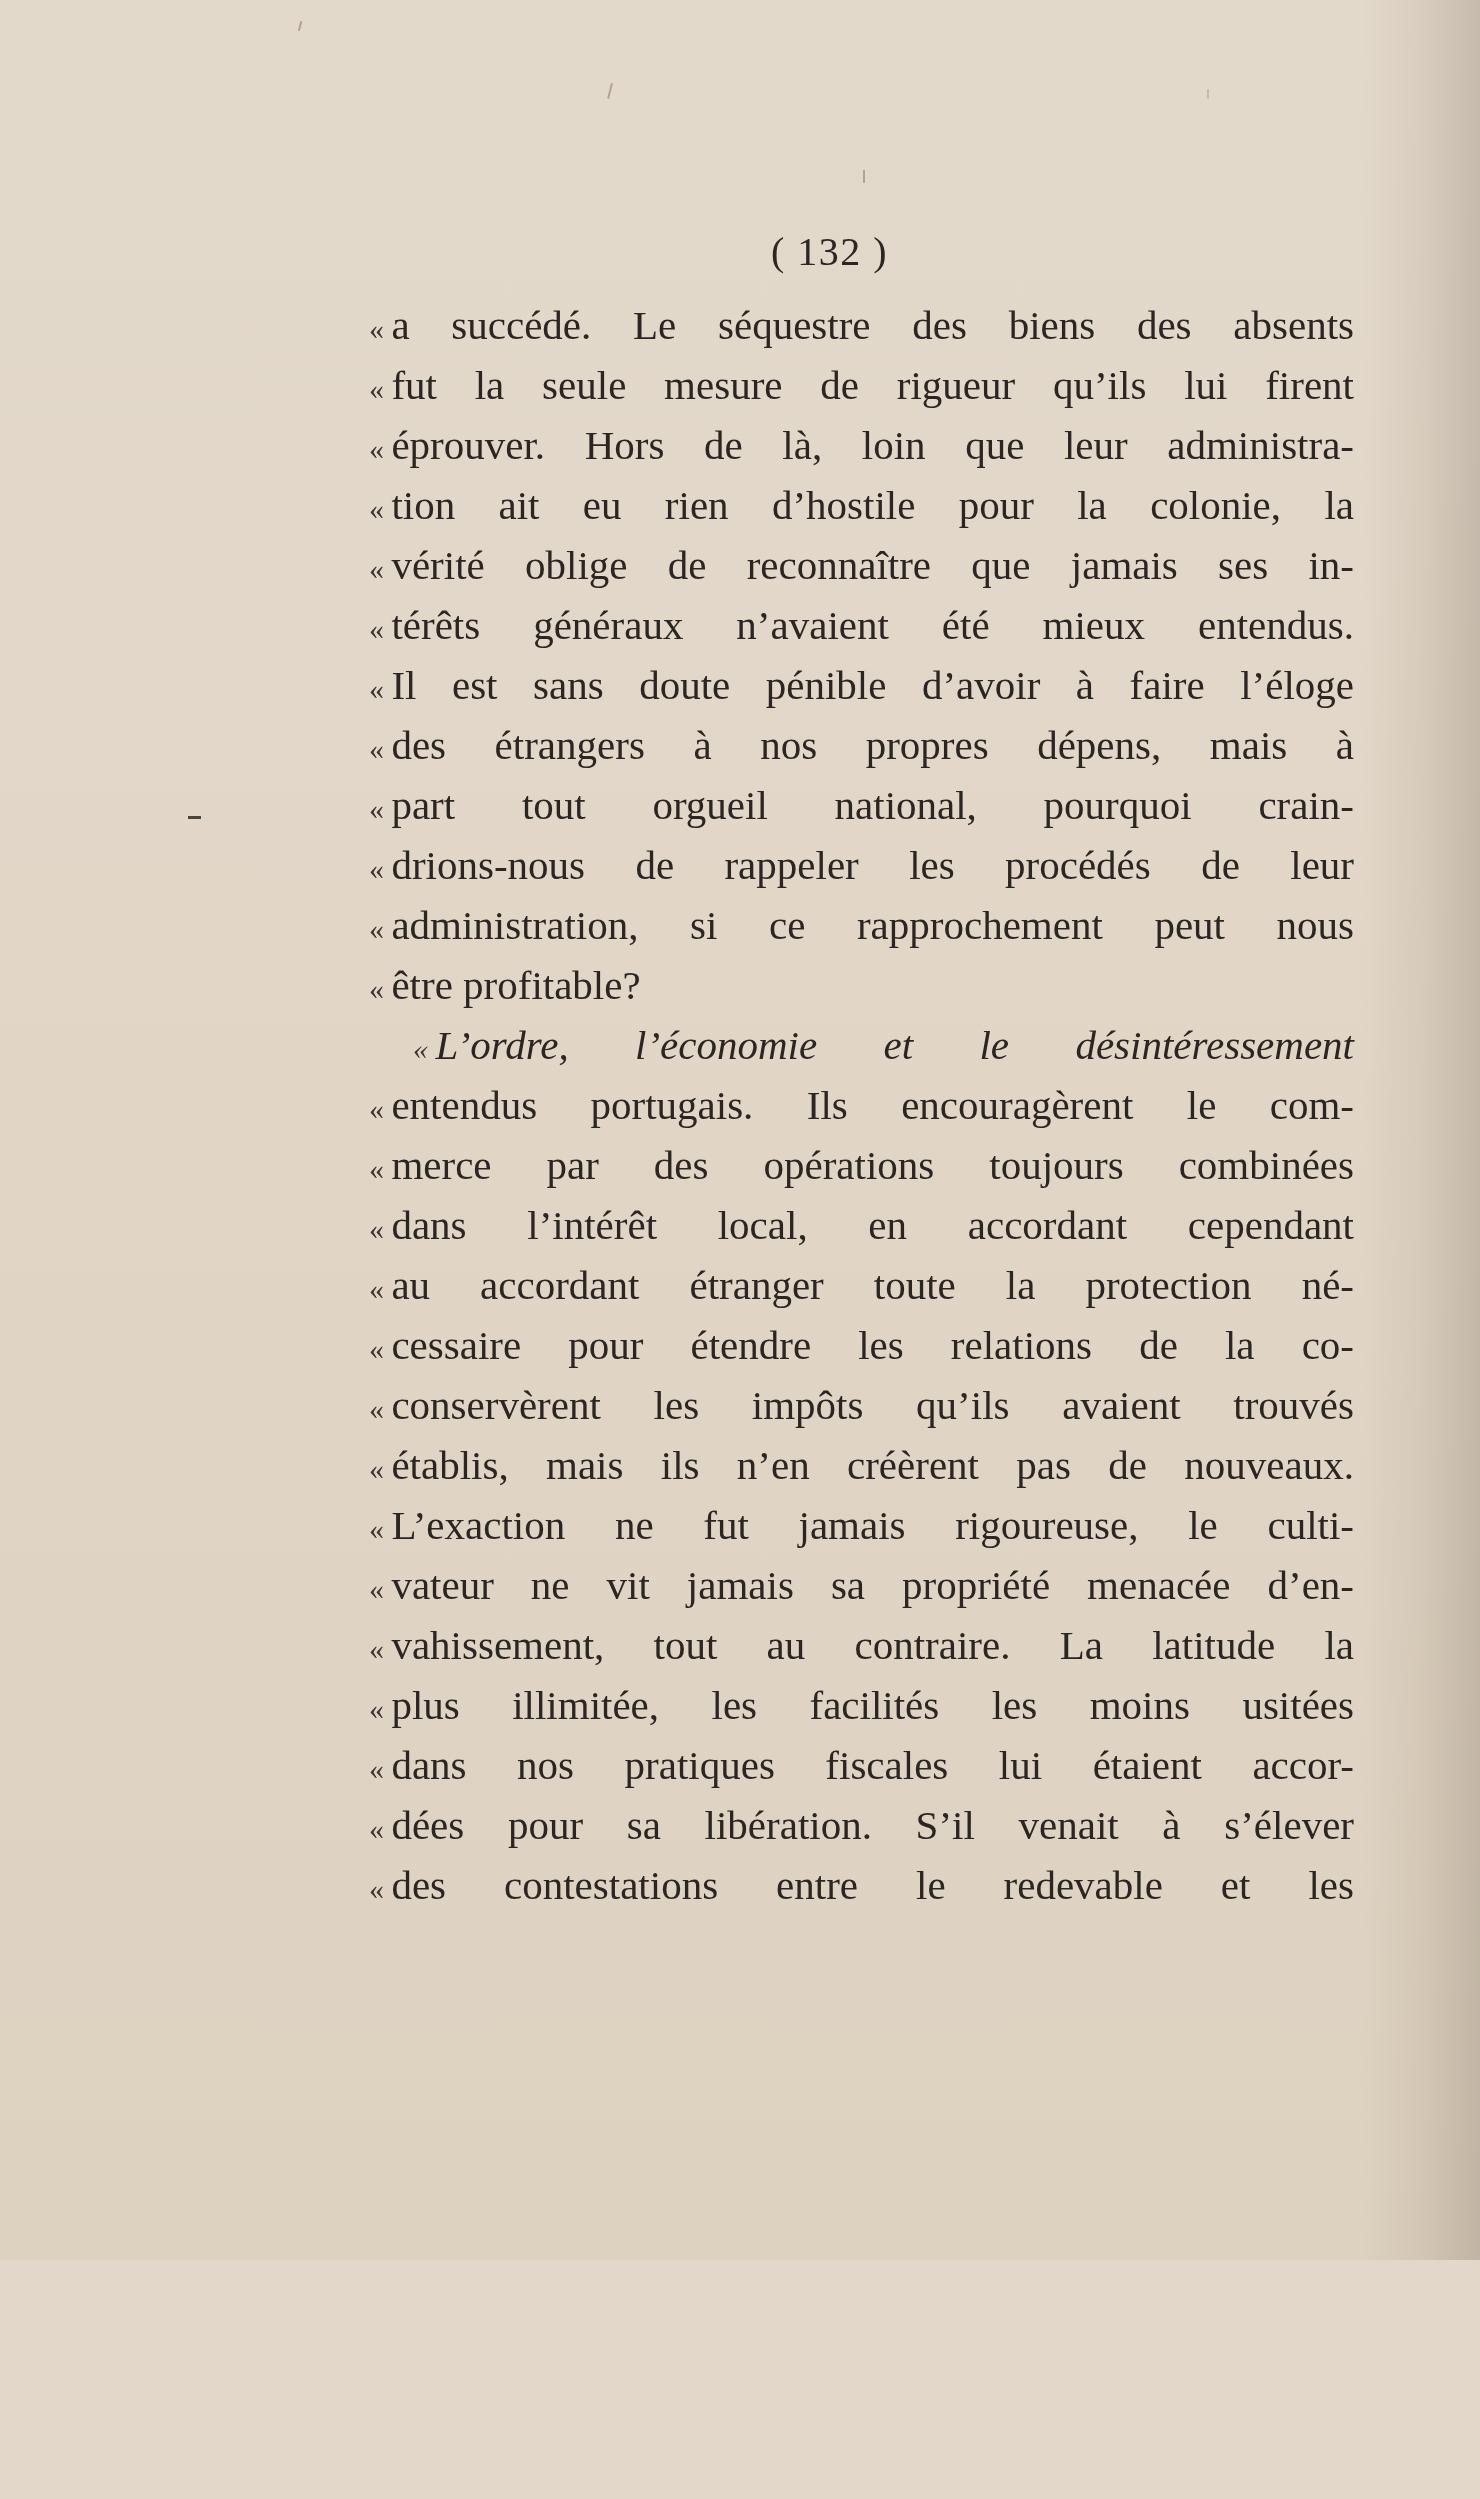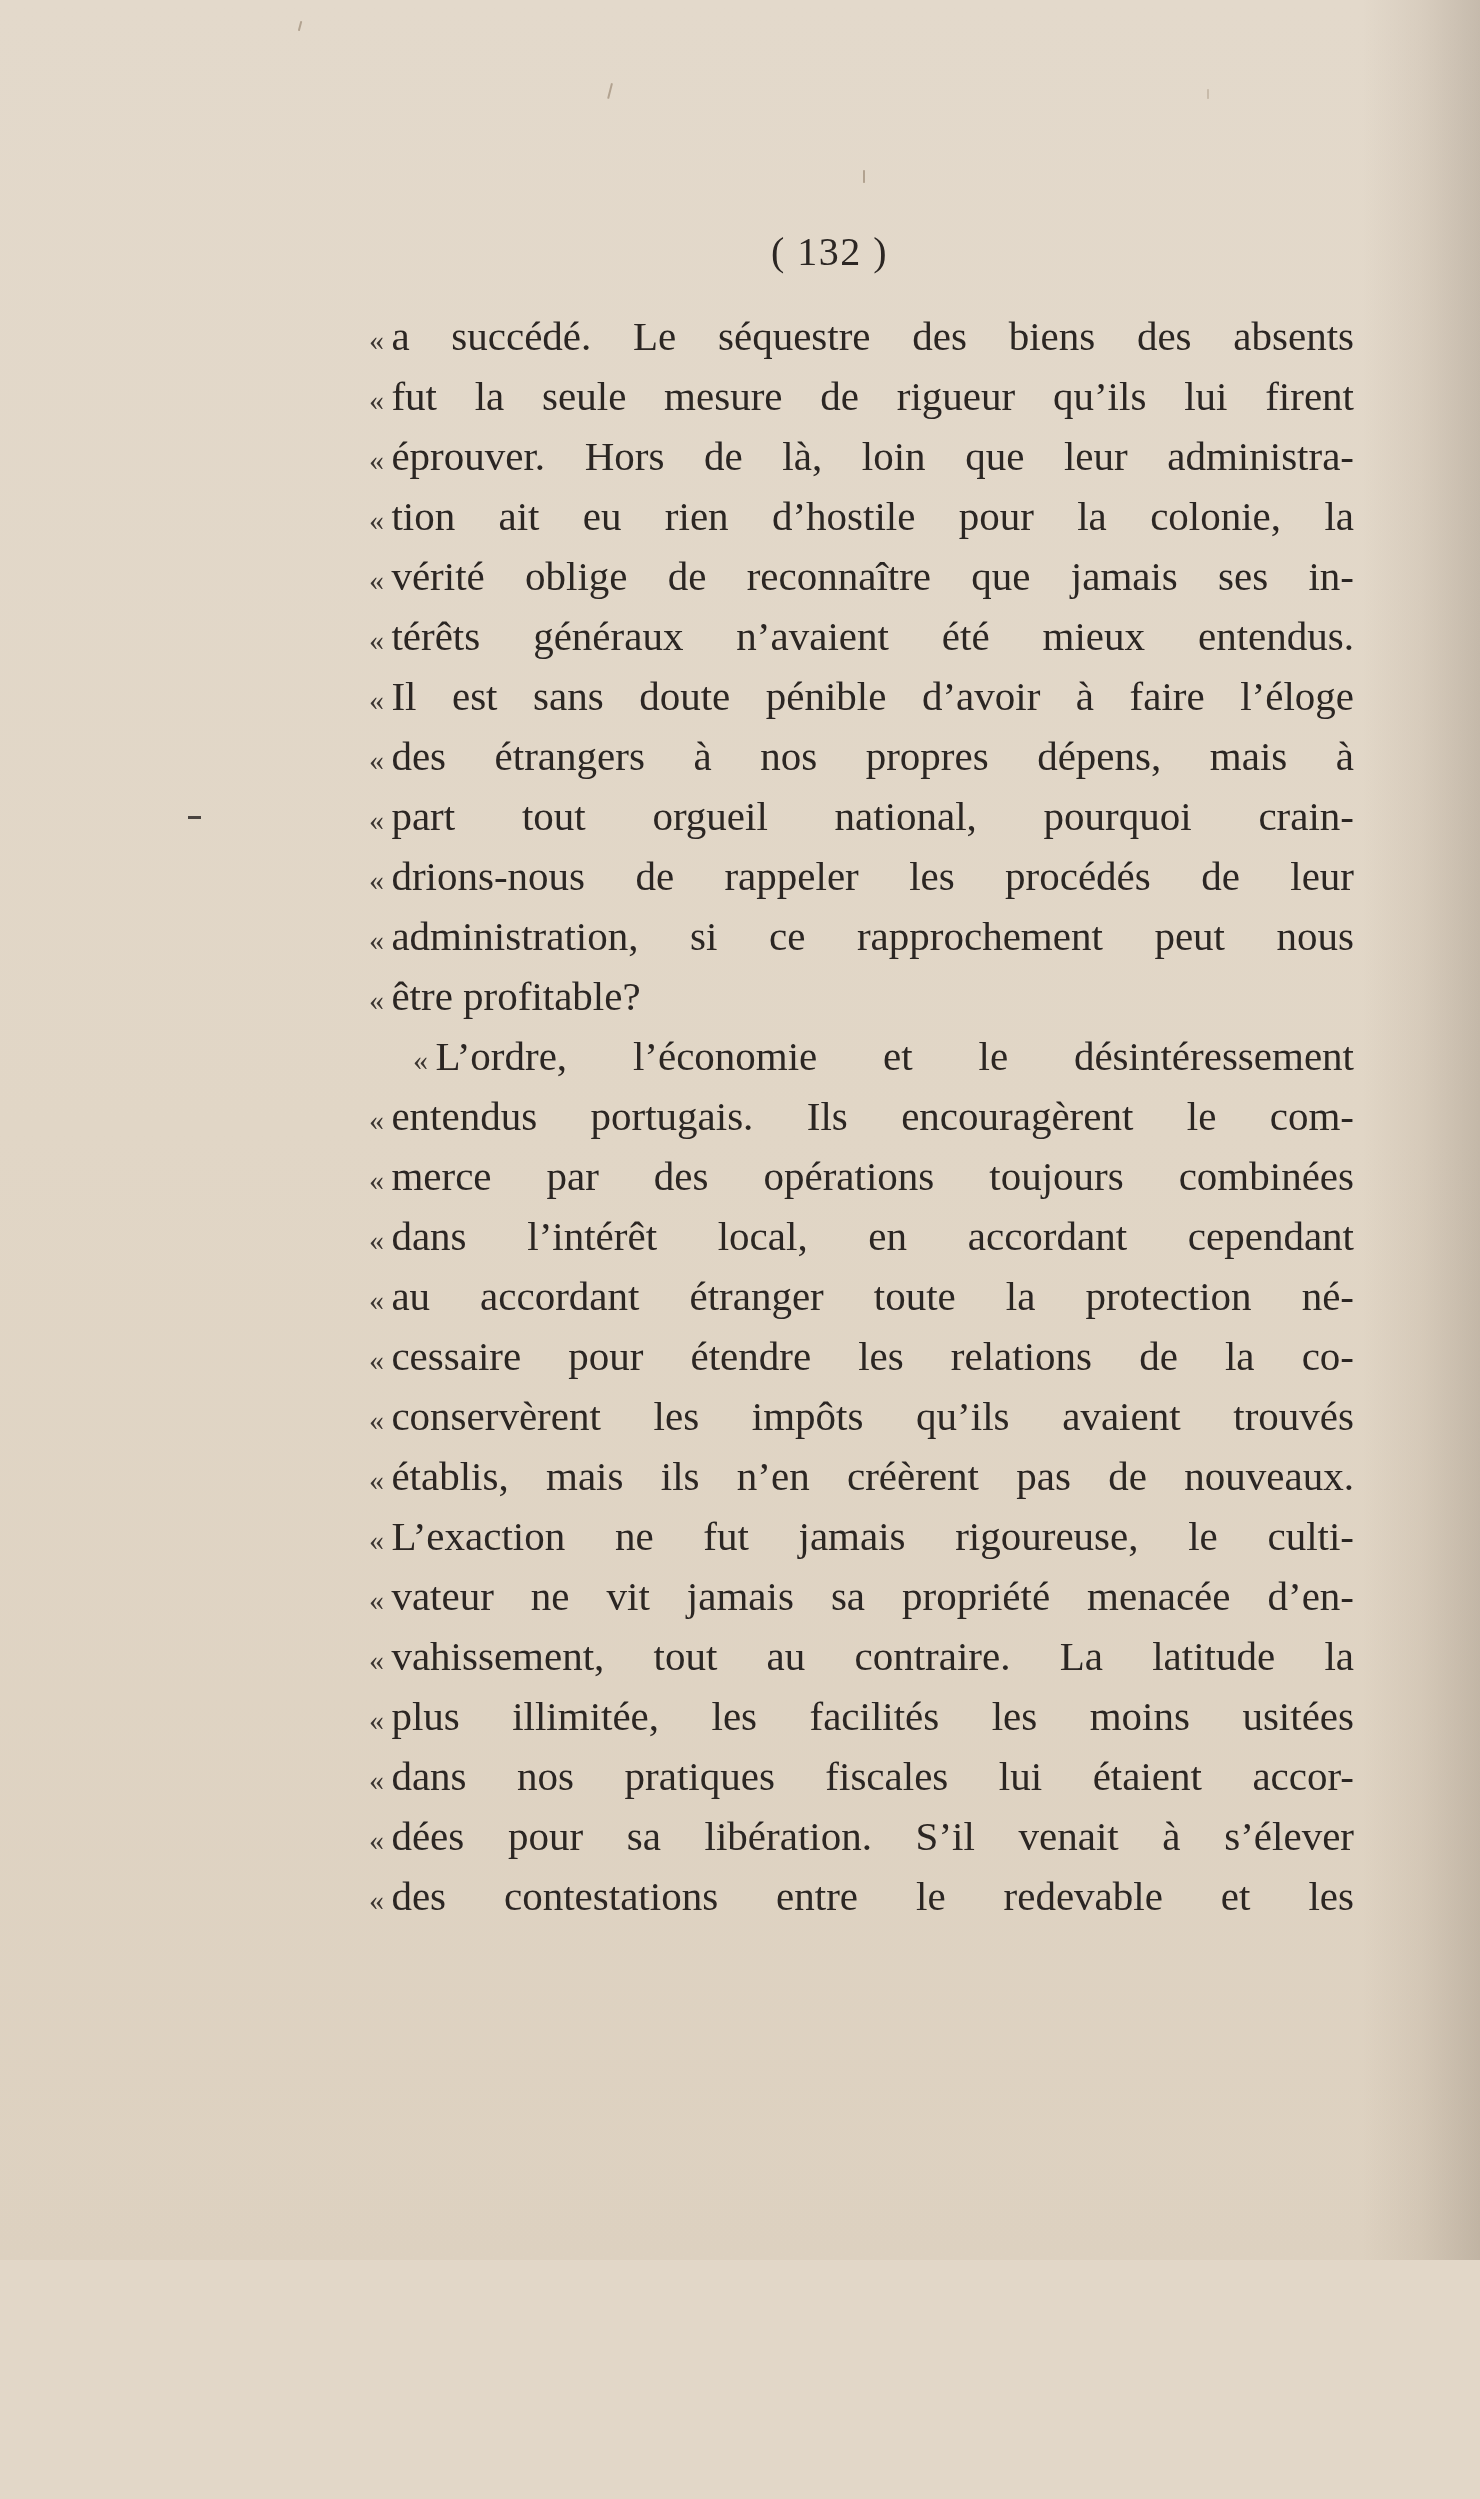--- a/index.html
+++ b/index.html
@@ -38,36 +38,36 @@
     text-align: center;
     font-size: 40px;
     letter-spacing: 1.5px;
     color: #2c2724;
   }
   .body-text {
     position: absolute;
     left: 369px;
     top: 295px;
     width: 985px;
-    margin-top: 11px;
   }
   .line {
     height: 60px;
     line-height: 60px;
     font-size: 41px;
     white-space: nowrap;
     text-align: justify;
     text-align-last: justify;
     color: #2b2623;
   }
   .line.last {
     text-align-last: left;
   }
   .line.indent {
     padding-left: 44px;
+    font-style: italic;
   }
   .quote {
     font-size: 30px;
     margin-right: 7.4px;
     color: #3a3430;
   }
   .margin-dash {
     position: absolute;
     left: 188px;
     top: 816px;

